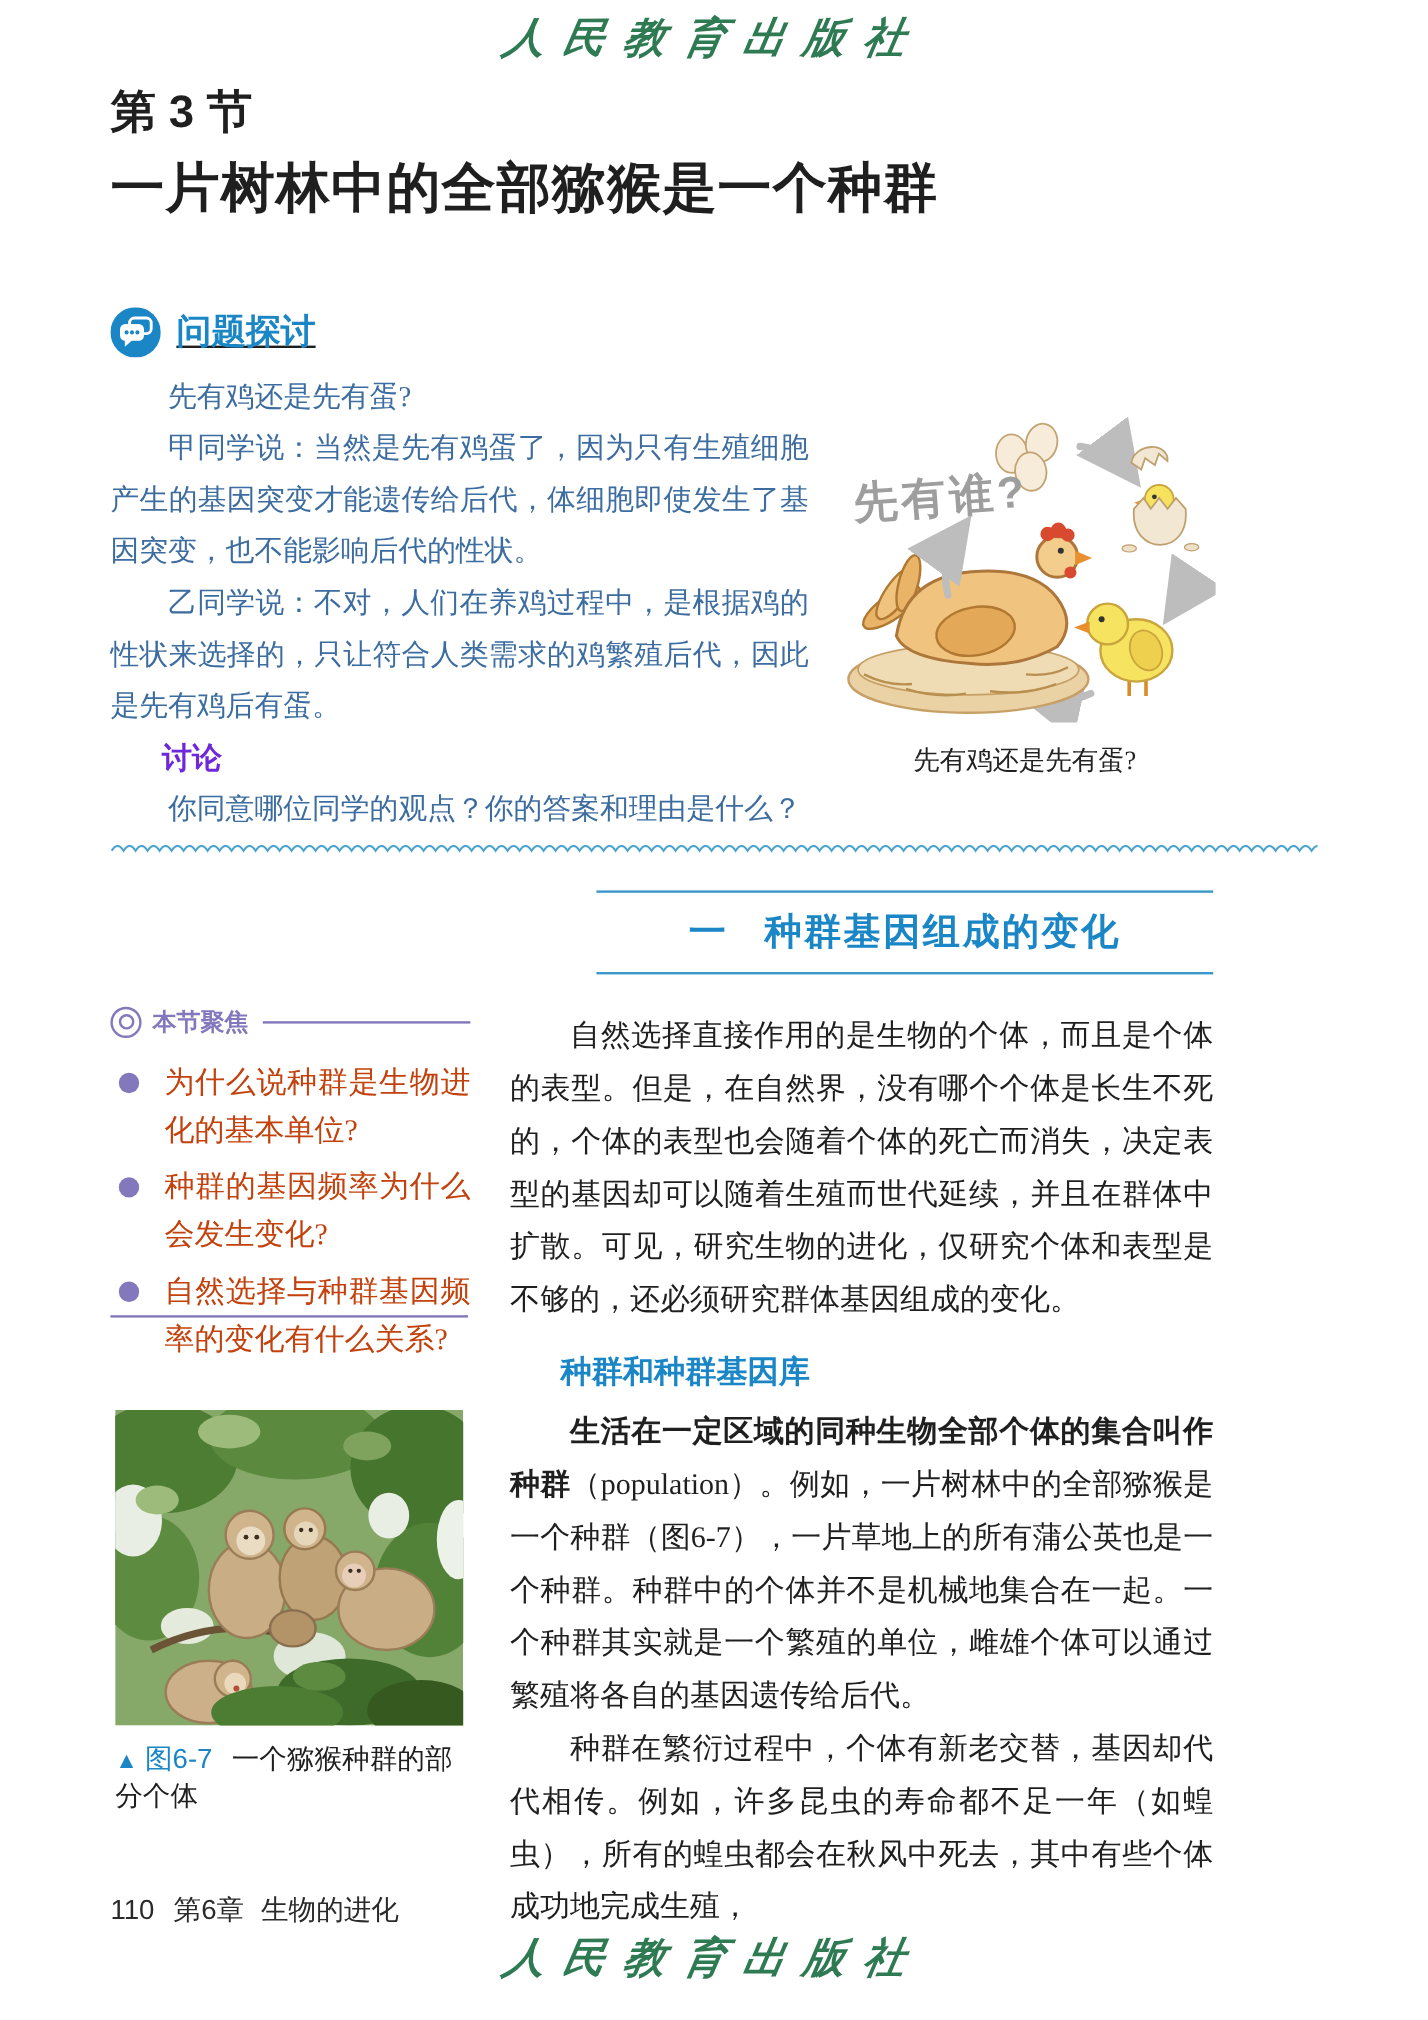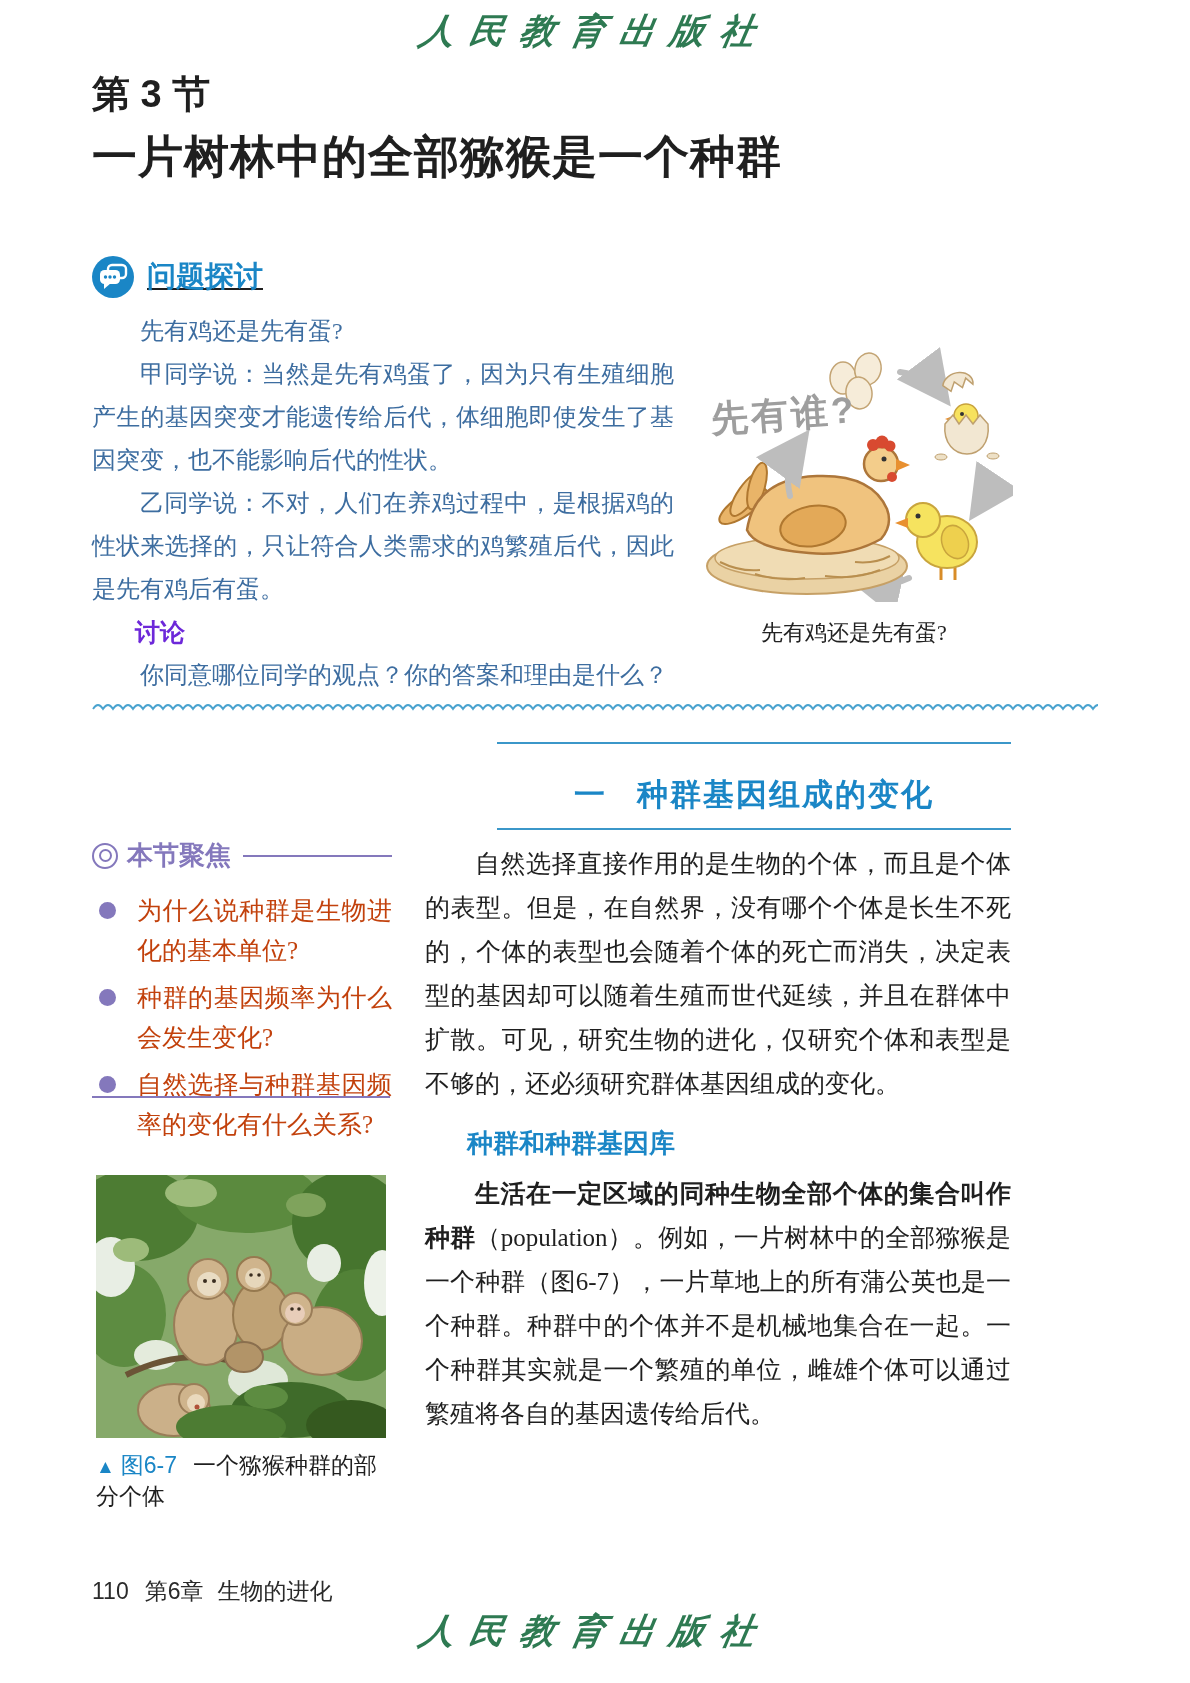--- a/index.html
+++ b/index.html
@@ -33,29 +33,29 @@
     position:absolute;left:16px;top:46px;font-size:37px;font-weight:bold;color:#9e9e9e;
     font-family:"Liberation Sans",sans-serif;letter-spacing:3px;transform:rotate(-4deg);
   }
   .cycle-caption{text-align:center;font-size:22px;margin-top:12px;color:#222;}
   
   .wavy{position:absolute;left:92px;top:700px;width:1006px;height:14px;}
   
   .sec1{position:absolute;left:497px;top:742px;width:514px;text-align:center;}
   .sec1-line{height:2px;background:#3b97c9;}
   .sec1-title{color:#1a86c6;font-size:31px;font-weight:bold;font-family:"Liberation Sans",sans-serif;
-    padding:30px 0 12px;letter-spacing:2px;}
+    padding:12px 0 12px;letter-spacing:2px;}
   .sec1-num{margin-right:30px;}
   
   .focus{position:absolute;left:92px;top:838px;width:300px;}
   .focus-header{display:flex;align-items:center;color:#8478bc;}
   .bullseye{width:22px;height:22px;border:2px solid #8478bc;border-radius:50%;
     display:flex;align-items:center;justify-content:center;margin-right:9px;flex:0 0 auto;}
   .bullseye::after{content:"";width:9px;height:9px;border:2px solid #8478bc;border-radius:50%;}
-  .focus-label{font-size:26px;font-weight:bold;font-family:Liberation Serif, serif;}
+  .focus-label{font-size:20px;font-weight:bold;font-family:Liberation Serif, serif;}
   .focus-line{flex:1;height:2px;background:#8478bc;margin-left:12px;}
   .focus-items{margin:18px 0 0;padding:0;list-style:none;}
   .focus-items li{position:relative;padding-left:45px;font-size:25px;line-height:40px;
     margin-bottom:7px;text-align:justify;color:#c2410c;font-family:Liberation Serif, serif;}
   .focus-items li::before{content:"";position:absolute;left:7px;top:11px;width:17px;height:17px;
     border-radius:50%;background:#8478bc;}
   .purple-divider{position:absolute;left:92px;top:1096px;width:298px;height:2px;background:#8478bc;}
   
   .figure{position:absolute;left:96px;top:1175px;width:290px;}
   .figure svg{display:block;}
@@ -238,19 +238,20 @@
   </svg>
   <div class="figure-caption">
     <span class="fig-marker">▲</span><span class="fig-label">图6-7</span><span>一个猕猴种群的部分个体</span>
   </div>
 </div>
 
 <div class="main-col">
   <p>自然选择直接作用的是生物的个体，而且是个体的表型。但是，在自然界，没有哪个个体是长生不死的，个体的表型也会随着个体的死亡而消失，决定表型的基因却可以随着生殖而世代延续，并且在群体中扩散。可见，研究生物的进化，仅研究个体和表型是不够的，还必须研究群体基因组成的变化。</p>
   <div class="subheading">种群和种群基因库</div>
   <p><span class="lead-bold">生活在一定区域的同种生物全部个体的集合叫作种群</span><span>（population）。例如，一片树林中的全部猕猴是一个种群（图6-7），一片草地上的所有蒲公英也是一个种群。种群中的个体并不是机械地集合在一起。一个种群其实就是一个繁殖的单位，雌雄个体可以通过繁殖将各自的基因遗传给后代。</span></p>
+  <p>种群在繁衍过程中，个体有新老交替，基因却代代相传。例如，许多昆虫的寿命都不足一年（如蝗虫），所有的蝗虫都会在秋风中死去，其中有些个体成功地完成生殖，</p>
 </div>
 
 <div class="footer">
   <span class="page-num">110</span><span class="chap">第6章</span><span>生物的进化</span>
 </div>
 
 <div class="pub-logo bottom">人民教育出版社</div>
 
 </body></html>

